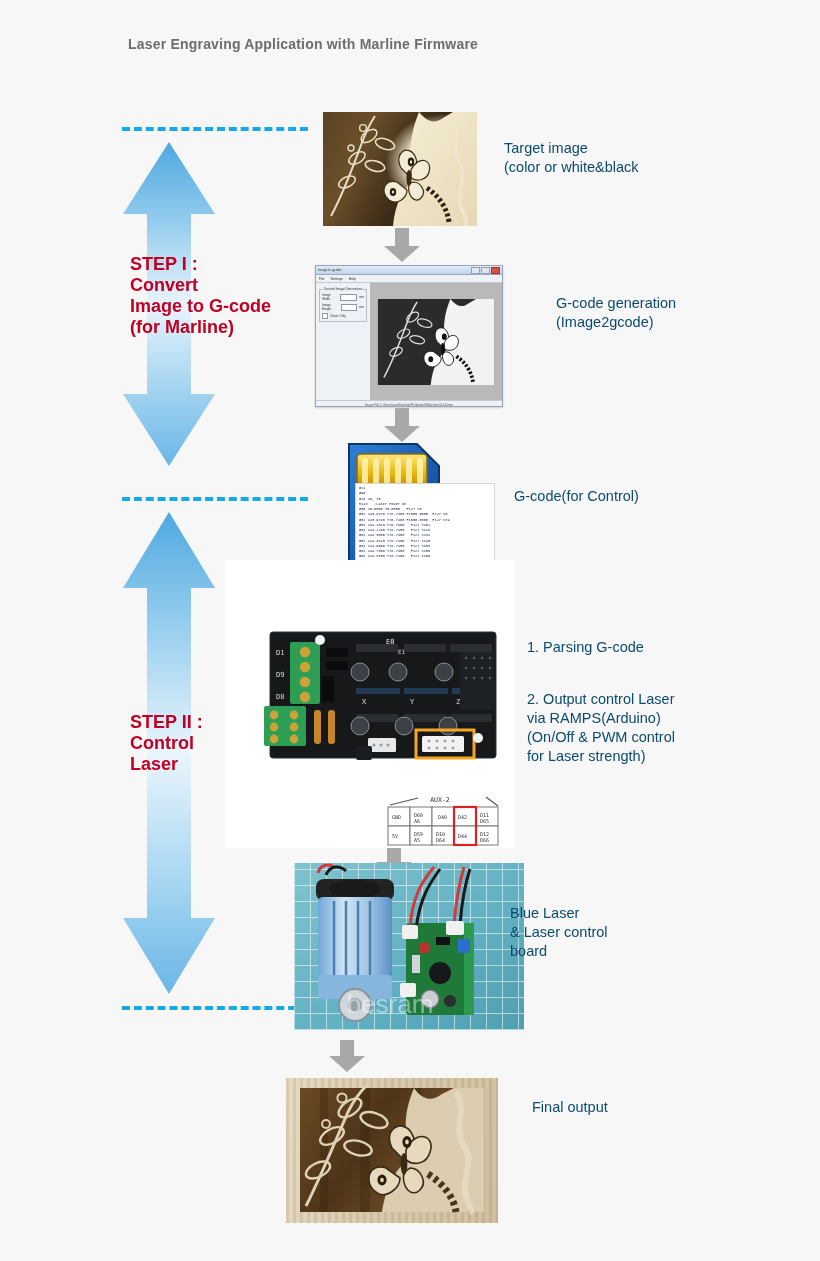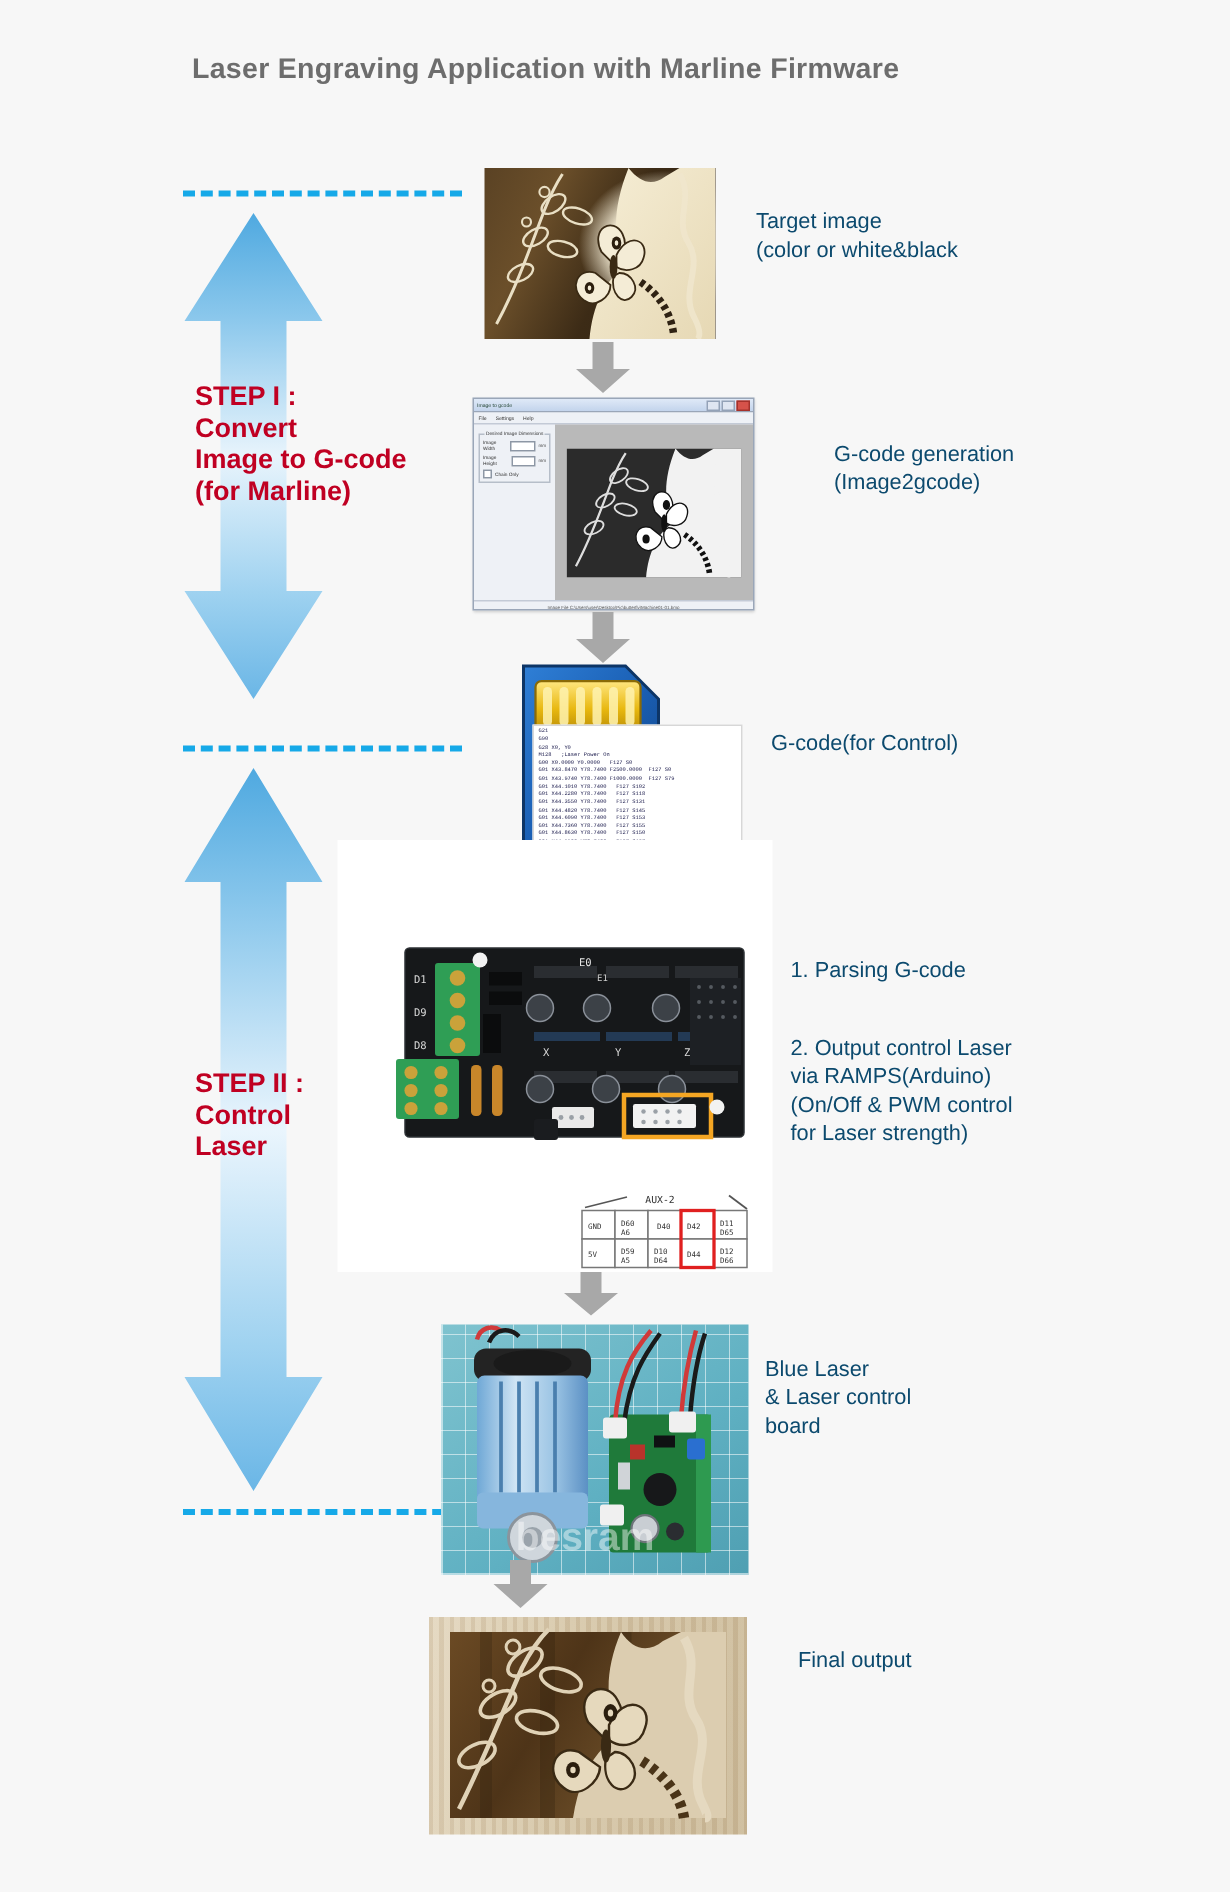--- a/index.html
+++ b/index.html
@@ -7,21 +7,21 @@
     width:820px;height:1261px;position:relative;
     background:#f7f7f7;
     font-family:"Liberation Sans","DejaVu Sans",sans-serif;
     overflow:hidden;
   }
   .abs{position:absolute;}
 
   
   #title{
     left:128px;top:36px;width:600px;
-    font-size:19px;font-weight:bold;color:#6d6d6d;
+    font-size:14px;font-weight:bold;color:#6d6d6d;
     letter-spacing:0.2px;
   }
 
   
   .dashed{
     height:0;border-top:4px dashed #16a9e8;
   }
 
   
   .bigarrow{width:96px;}
@@ -101,26 +101,25 @@
     padding:2px 3px;box-sizing:border-box;overflow:hidden;white-space:pre;
   }
 
   
   #ramps-card{left:225px;top:560px;width:290px;height:288px;background:#fff;}
   #ramps{left:264px;top:628px;width:238px;height:150px;}
   #pintable{left:384px;top:793px;width:118px;height:45px;}
 
   
   #img-laser{
-    left:294px;top:883px;width:205px;height:167px;
+    left:294px;top:863px;width:230px;height:167px;
     background:
       repeating-linear-gradient(0deg,rgba(255,255,255,.55) 0 1px,rgba(255,255,255,0) 1px 16px),
       repeating-linear-gradient(90deg,rgba(255,255,255,.55) 0 1px,rgba(255,255,255,0) 1px 16px),
       linear-gradient(145deg,#7fc3cf,#5fb0c2 60%,#4f9fb2);
-    font-weight: bold;
   }
   #img-laser svg{position:absolute;left:0;top:0;}
 
   
   #img-final{
     left:286px;top:1078px;width:212px;height:145px;
     background:
       repeating-linear-gradient(90deg,rgba(120,80,40,.10) 0 3px,rgba(255,255,255,.06) 3px 7px),
       linear-gradient(100deg,#e4d8c0 0%,#d8c9ab 40%,#cdbc9b 100%);
   }

